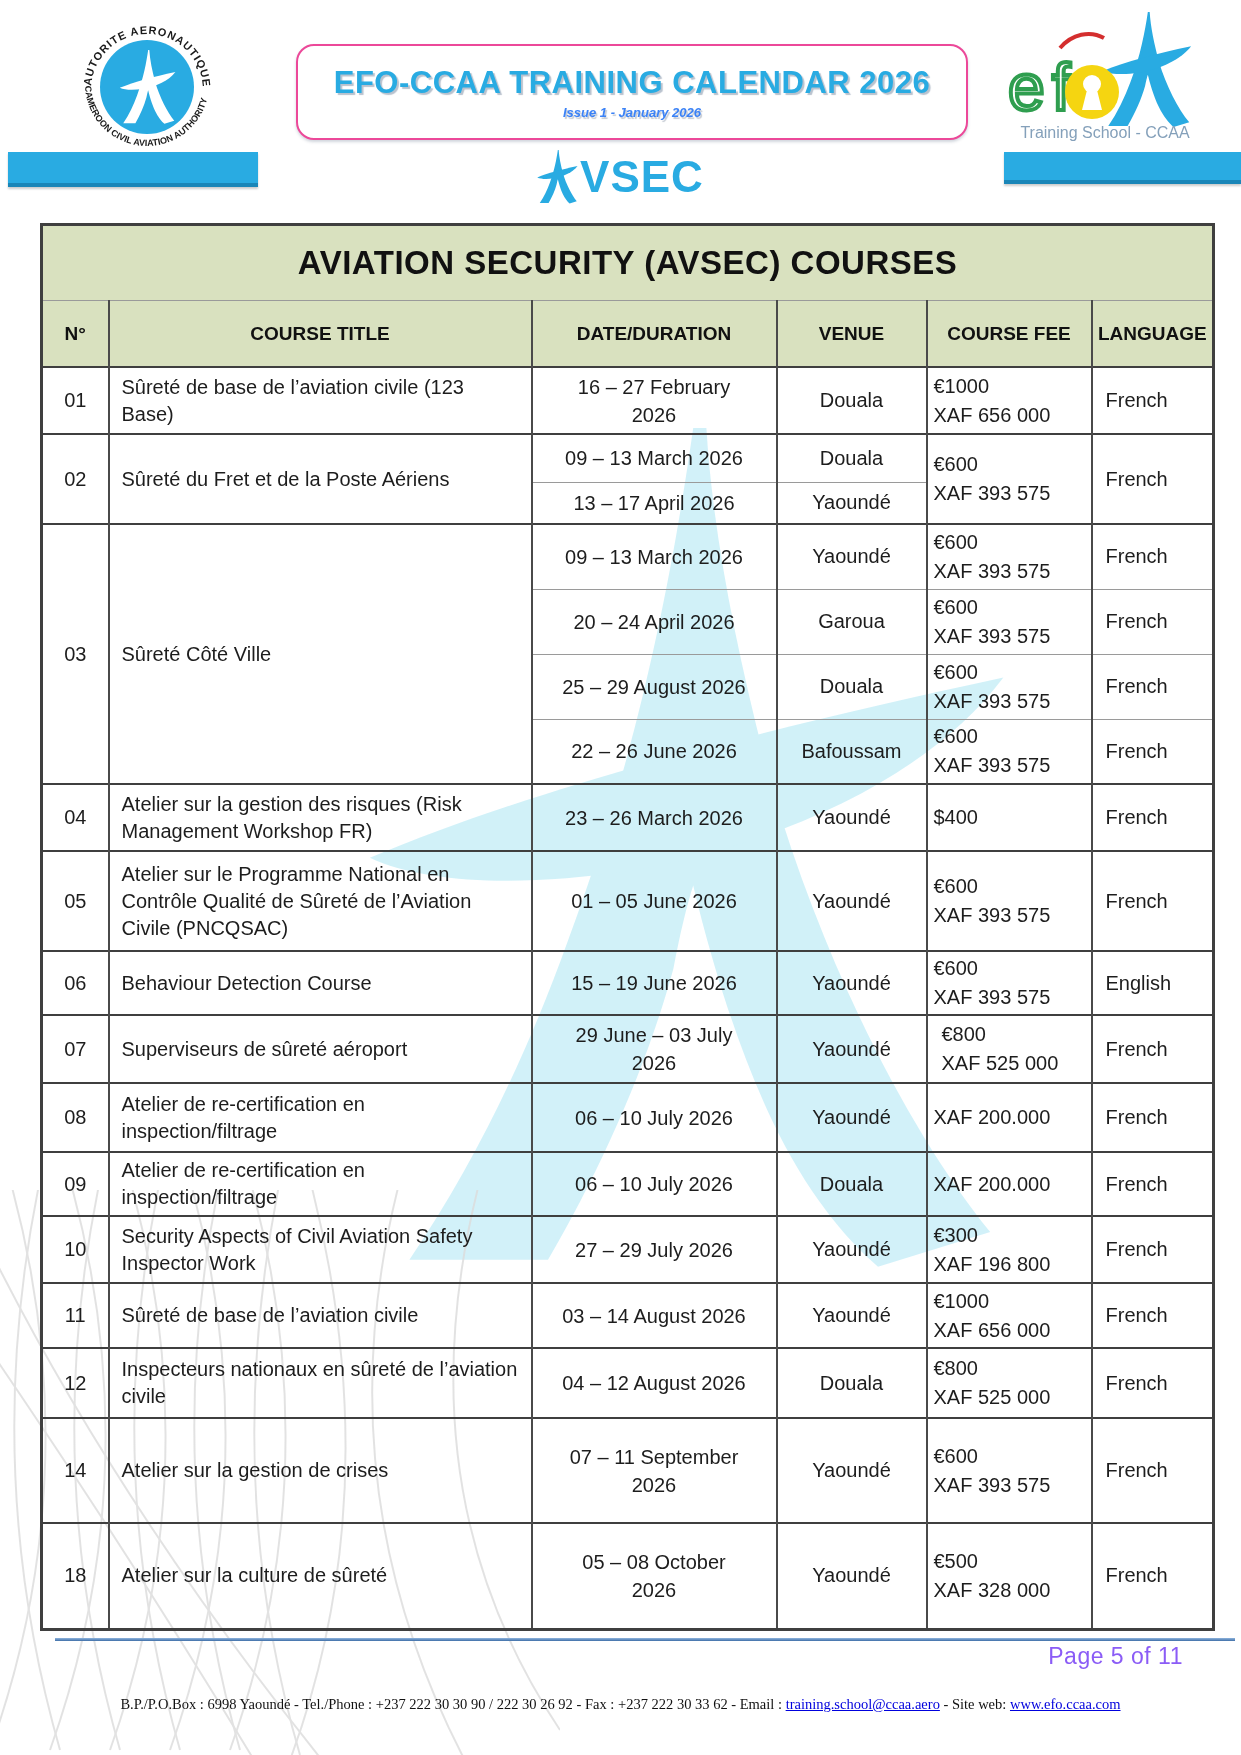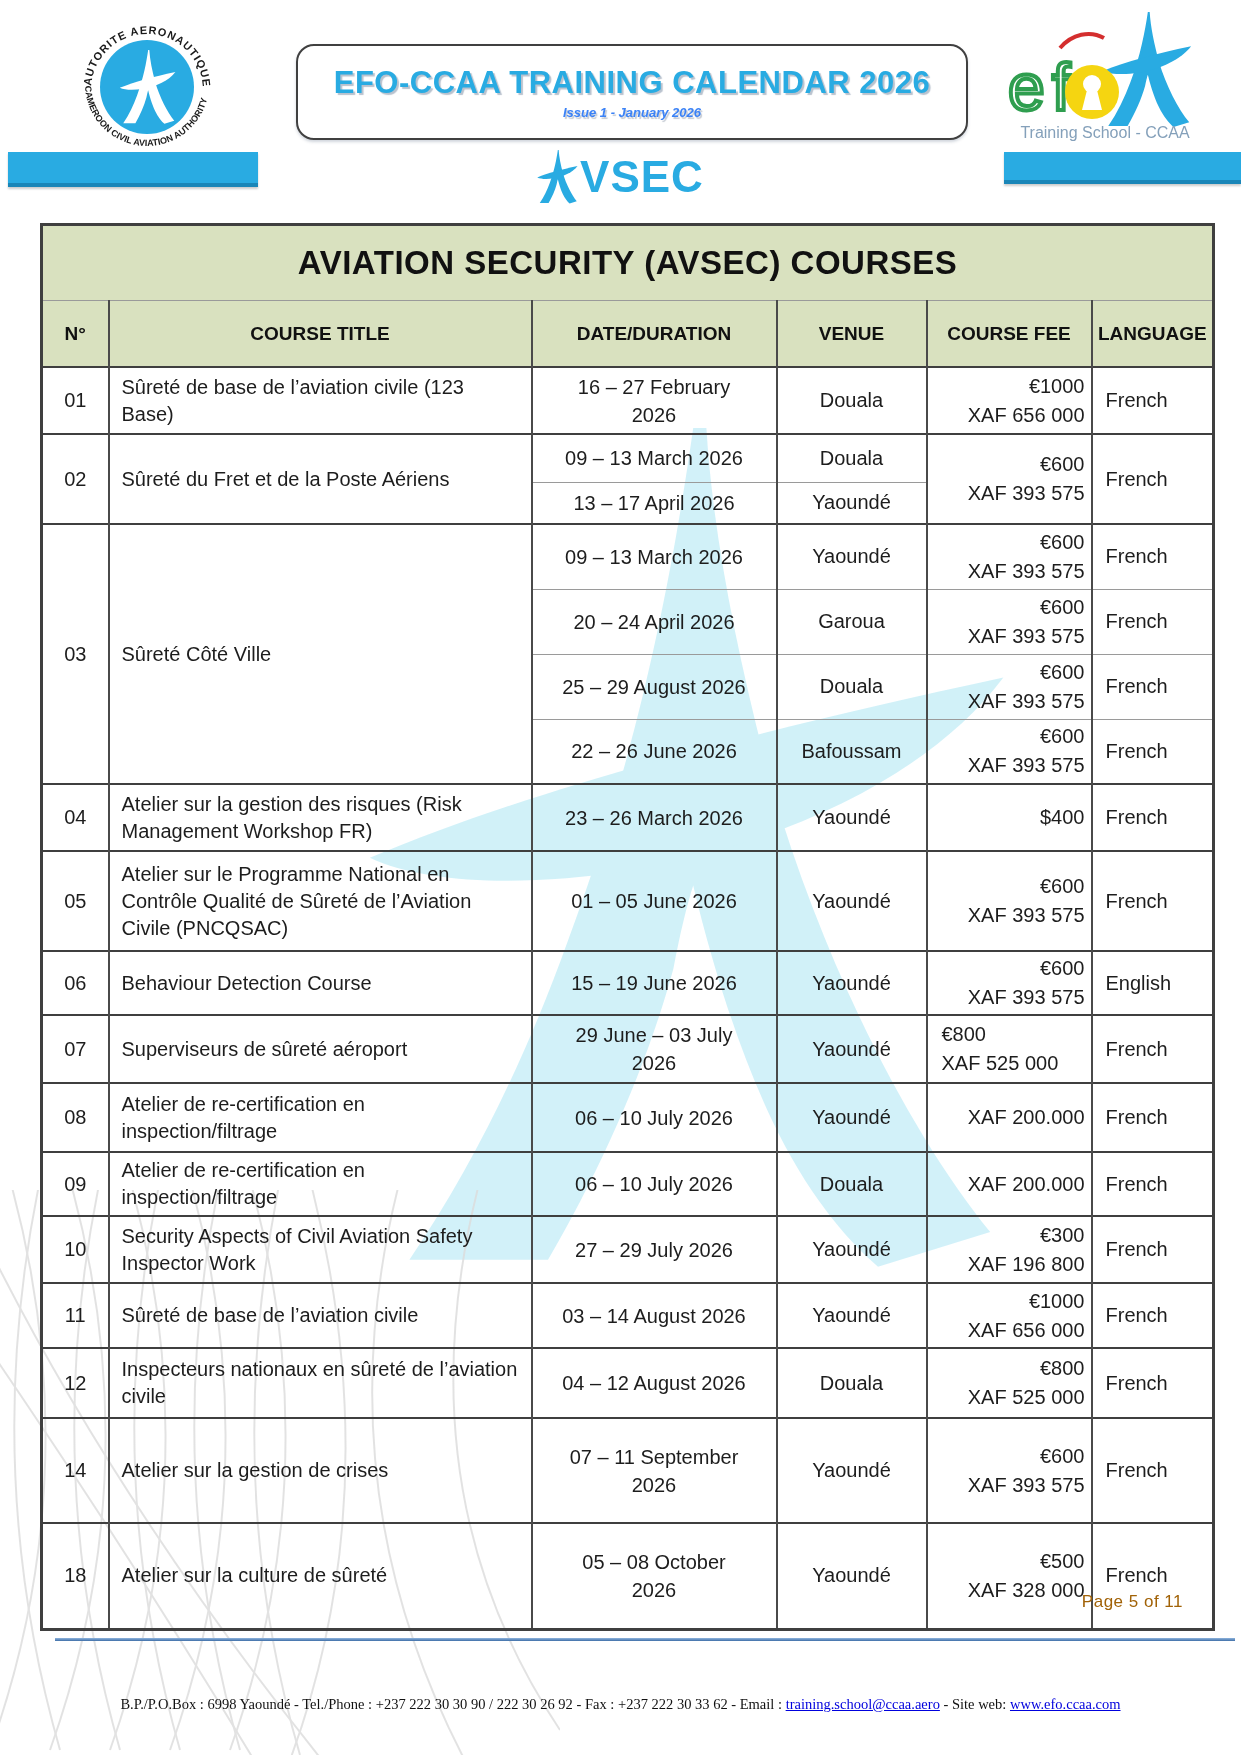--- a/index.html
+++ b/index.html
@@ -11,21 +11,21 @@
   .layer0{position:absolute;z-index:0;pointer-events:none;}
   .layer1{position:absolute;z-index:1;}
 
   
   .roundel{left:74px;top:14px;width:146px;height:146px;}
   .bar{background:#29ABE2;border-bottom:4px solid #1a86b8;box-shadow:0 2px 2px rgba(0,0,0,.2);}
   .bar-left{left:8px;top:152px;width:250px;height:31px;}
   .bar-right{left:1004px;top:152px;width:237px;height:28px;}
   .title-box{
     left:296px;top:44px;width:668px;height:92px;background:#fff;
-    border:2px solid #404040;border-radius:18px;box-shadow:0 2px 3px rgba(70,90,120,.25), inset 0 0 0 2px #fff;
+    border:2px solid #ec4899;border-radius:18px;box-shadow:0 2px 3px rgba(70,90,120,.25), inset 0 0 0 2px #fff;
     display:flex;flex-direction:column;align-items:center;justify-content:center;gap:4px;
   }
   .main-title{
     font-size:31px;font-weight:800;color:#29ABE2;letter-spacing:.5px;
     text-shadow:2px 2px 1px #b9c2ce;
   }
   .sub-title{
     font-size:13px;font-weight:700;font-style:italic;color:#3b82f6;
     text-shadow:1.5px 1.5px 1px #c3c9d2;
   }
@@ -48,30 +48,30 @@
   .thead-title th{
     background:#d9e1bf;height:72px;font-size:33px;font-weight:800;letter-spacing:.5px;color:#111;
     border-bottom:2.5px solid #3f3f3f;
   }
   .thead-cols th{background:#d9e1bf;height:63px;font-size:19px;font-weight:800;color:#111;border-bottom:2.5px solid #3f3f3f;}
   td{font-size:20px;color:#1d1d1d;}
   td.c-no{text-align:center;}
   td.c-title{text-align:left;padding:4px 10px 4px 12px;line-height:1.35;}
   td.c-date{text-align:center;white-space:pre-line;line-height:1.4;padding:2px 8px;}
   td.c-venue{text-align:center;}
-  td.c-fee{text-align:right;white-space:pre-line;line-height:1.45;padding:2px 6px;}
+  td.c-fee{text-align:left;white-space:pre-line;line-height:1.45;padding:2px 6px;}
   td.c-fee.fee-left{text-align:left;padding-left:14px;}
   td.c-lang{text-align:left;padding-left:13px;}
 
   
   .foot-rule{left:55px;top:1638px;width:1180px;height:3px;background:linear-gradient(#8fb4dd,#3f6fa8);}
   .contact{left:0;top:1656px;width:1241px;text-align:center;
     font-family:"Liberation Serif", serif;font-size:14.5px;color:#111;margin-top:40px;}
   .contact a{color:#0000dd;text-decoration:underline;}
-  .pagenum{right:58px;top:1592px;font-size:17px;color:#a16207;letter-spacing:.5px;}
+  .pagenum{right:58px;top:1643px;font-size:23px;color:#8b5cf6;letter-spacing:.5px;}
 </style>
 </head>
 <body>
 
 <div class="sheet">
 
   <svg width="0" height="0" style="position:absolute">
     <defs>
       <g id="aplane">
         <path d="M52 0 C49 20 44 46 33 74 C27 90 19 106 9 120 L30 120 C38 107 45 92 49 78 C50 73 51 69 52 66 C54 74 58 88 64 100 C69 110 75 117 80 121 L97 116 C85 102 72 78 64 52 C59 34 55 16 54 0 Z"></path>

